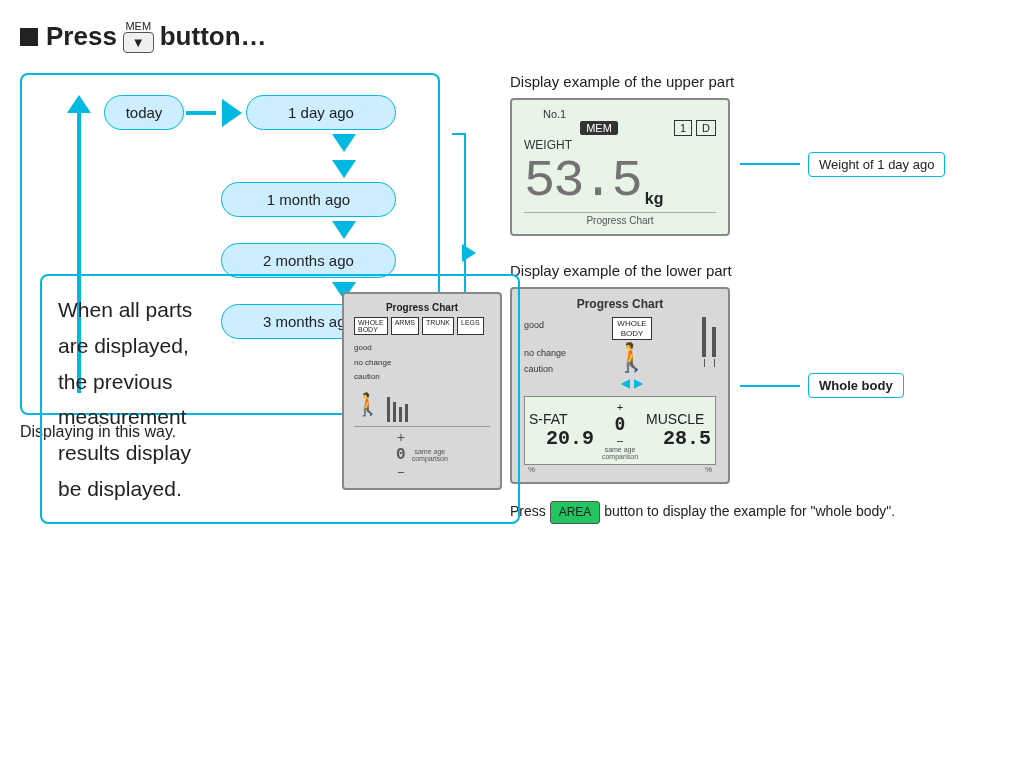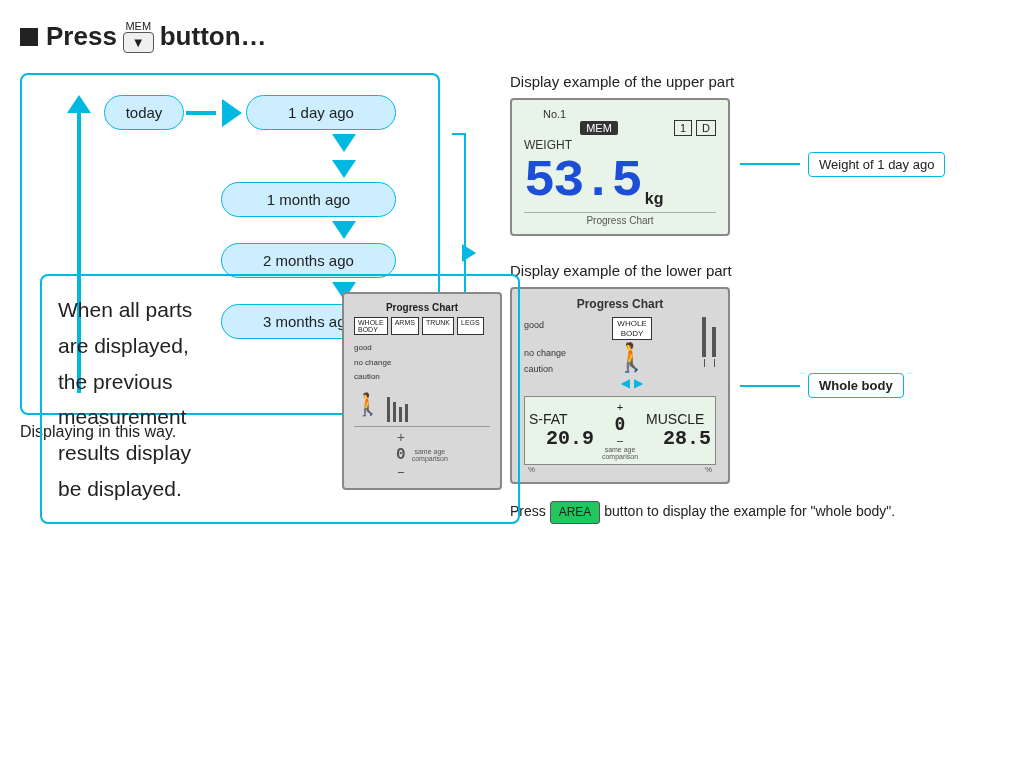--- a/index.html
+++ b/index.html
@@ -242,24 +242,24 @@
       padding: 1px 5px;
       font-size: 11px;
     }
     .display-weight-label {
       font-size: 12px;
       color: #333;
       margin-bottom: 4px;
     }
     .display-big-number {
       font-size: 52px;
-      font-weight: bold;
+      font-weight: normal;
       font-family: 'Courier New', monospace;
       letter-spacing: -2px;
-      color: #1d4ed8;
+      color: #737373;
       line-height: 1;
     }
     .display-kg {
       font-size: 16px;
       font-weight: bold;
     }
     .display-progress-label {
       font-size: 10px;
       color: #555;
       text-align: center;

